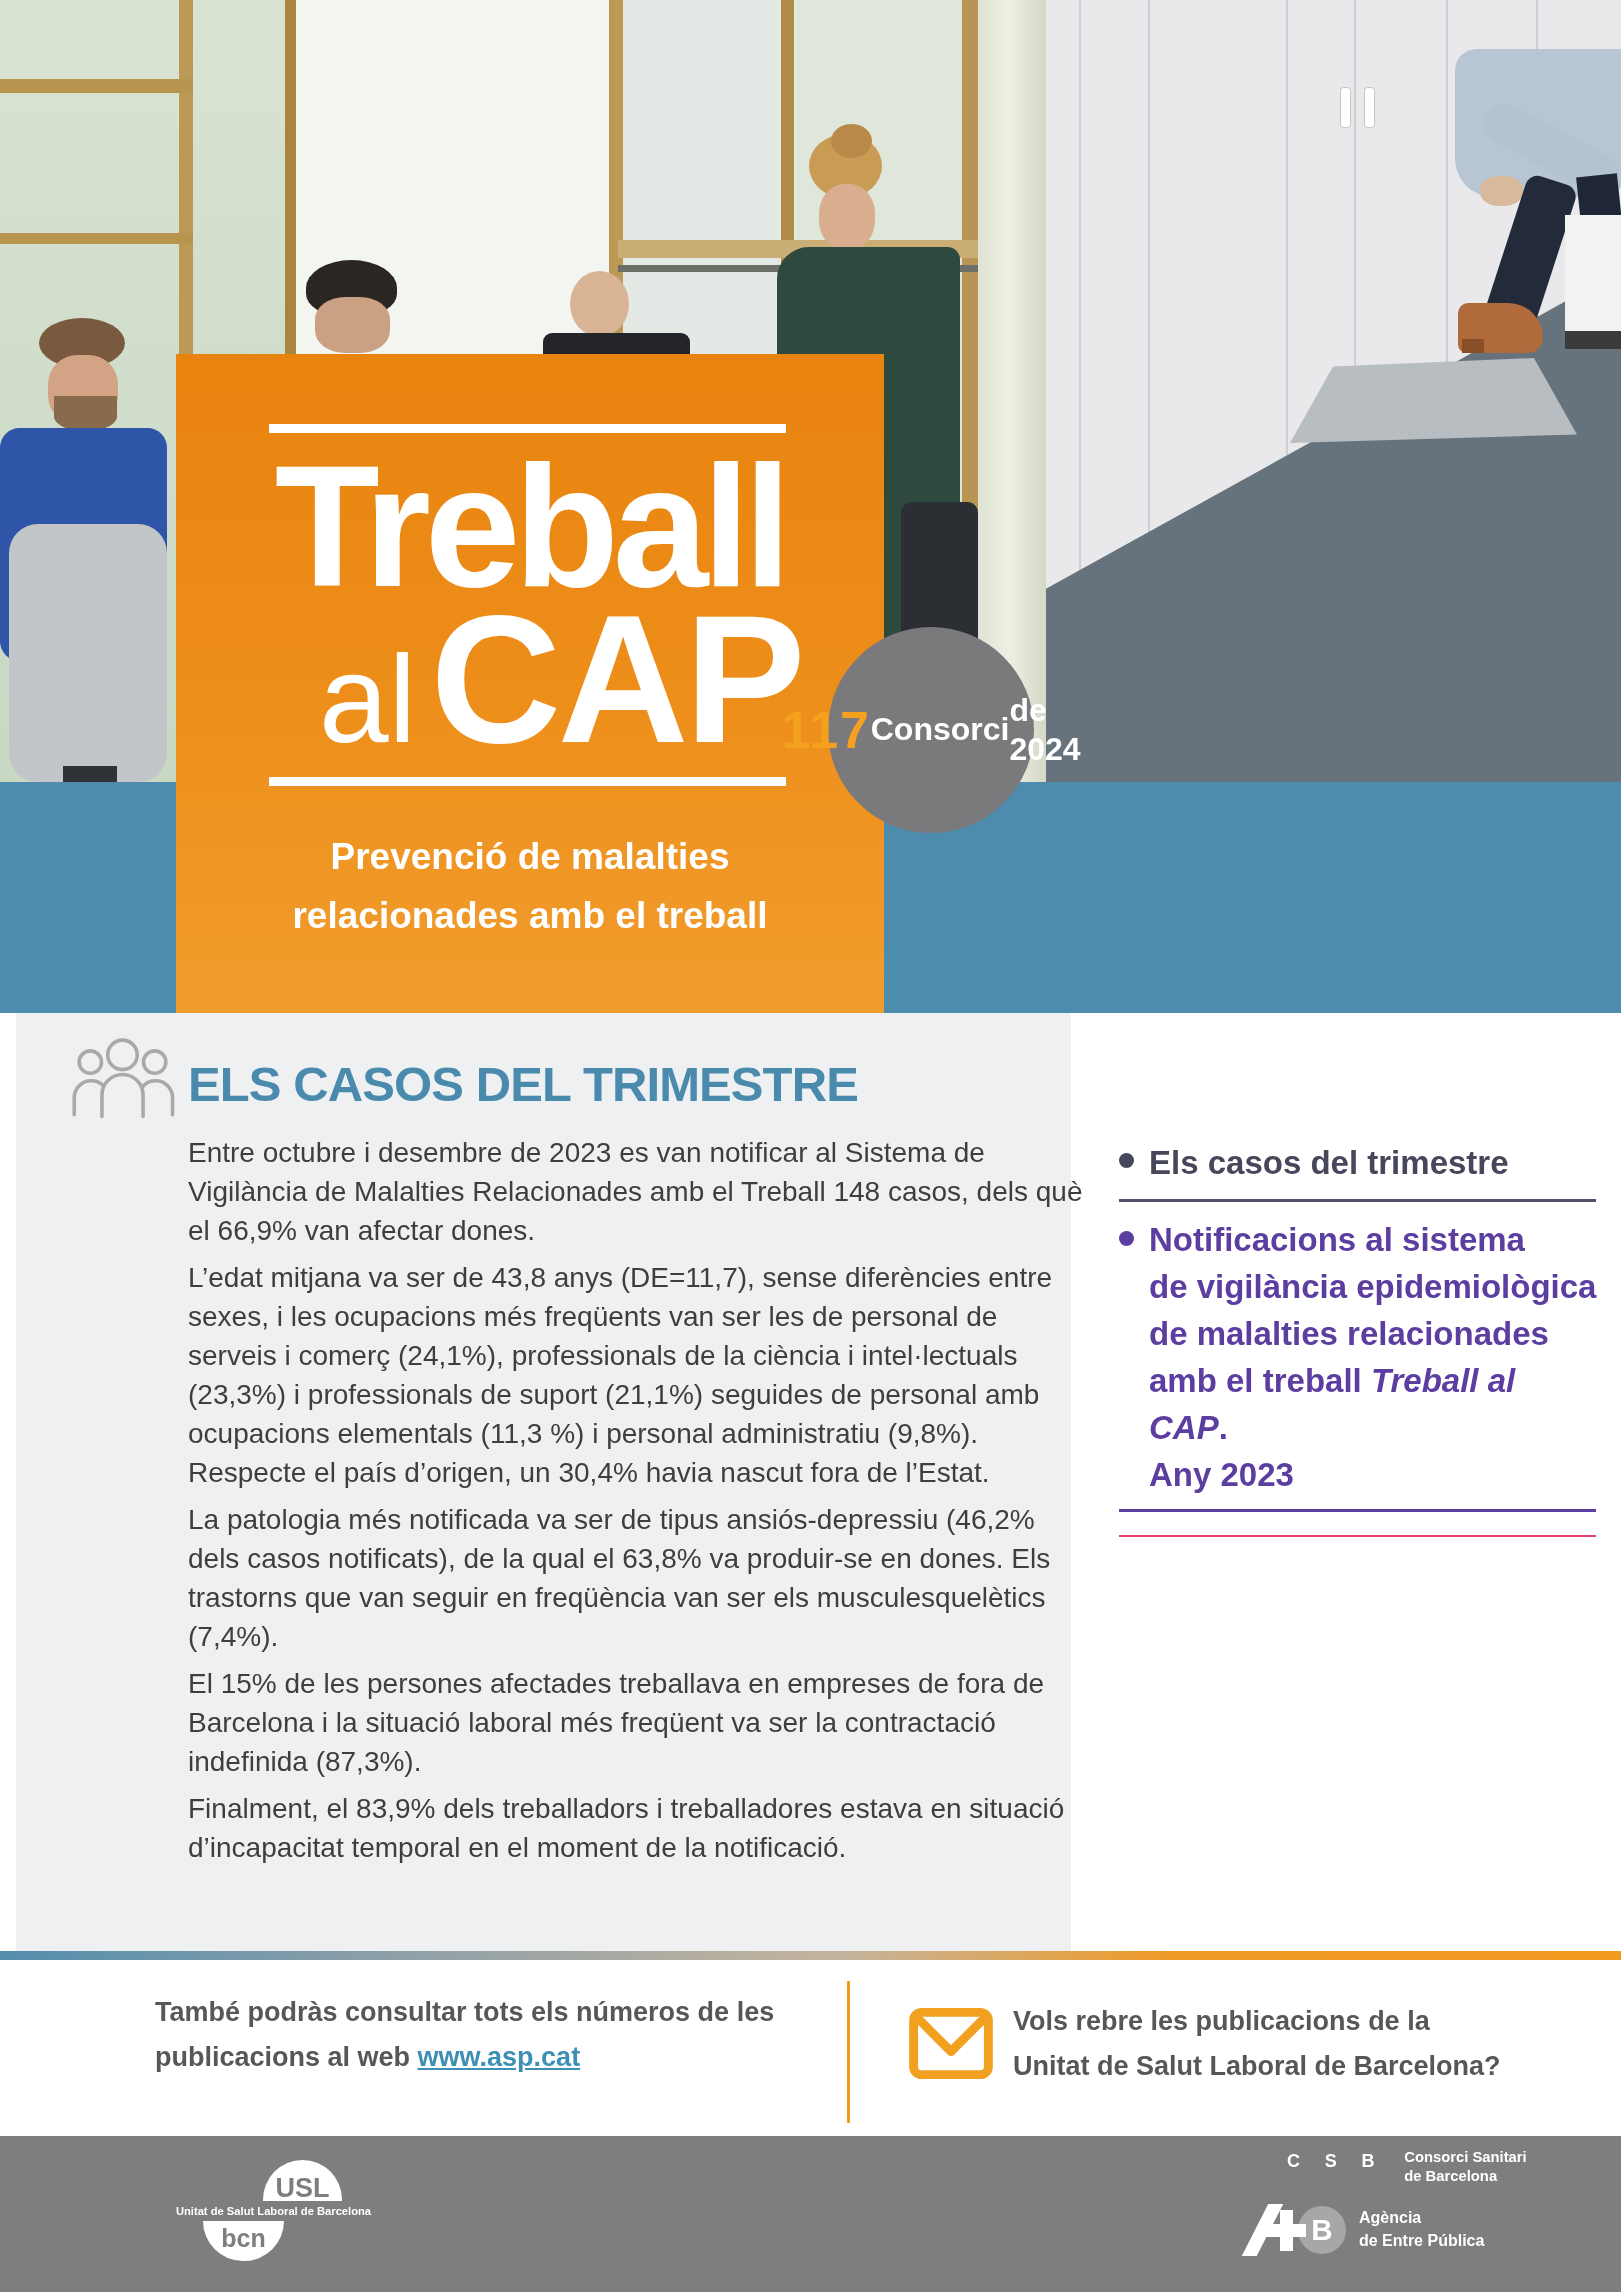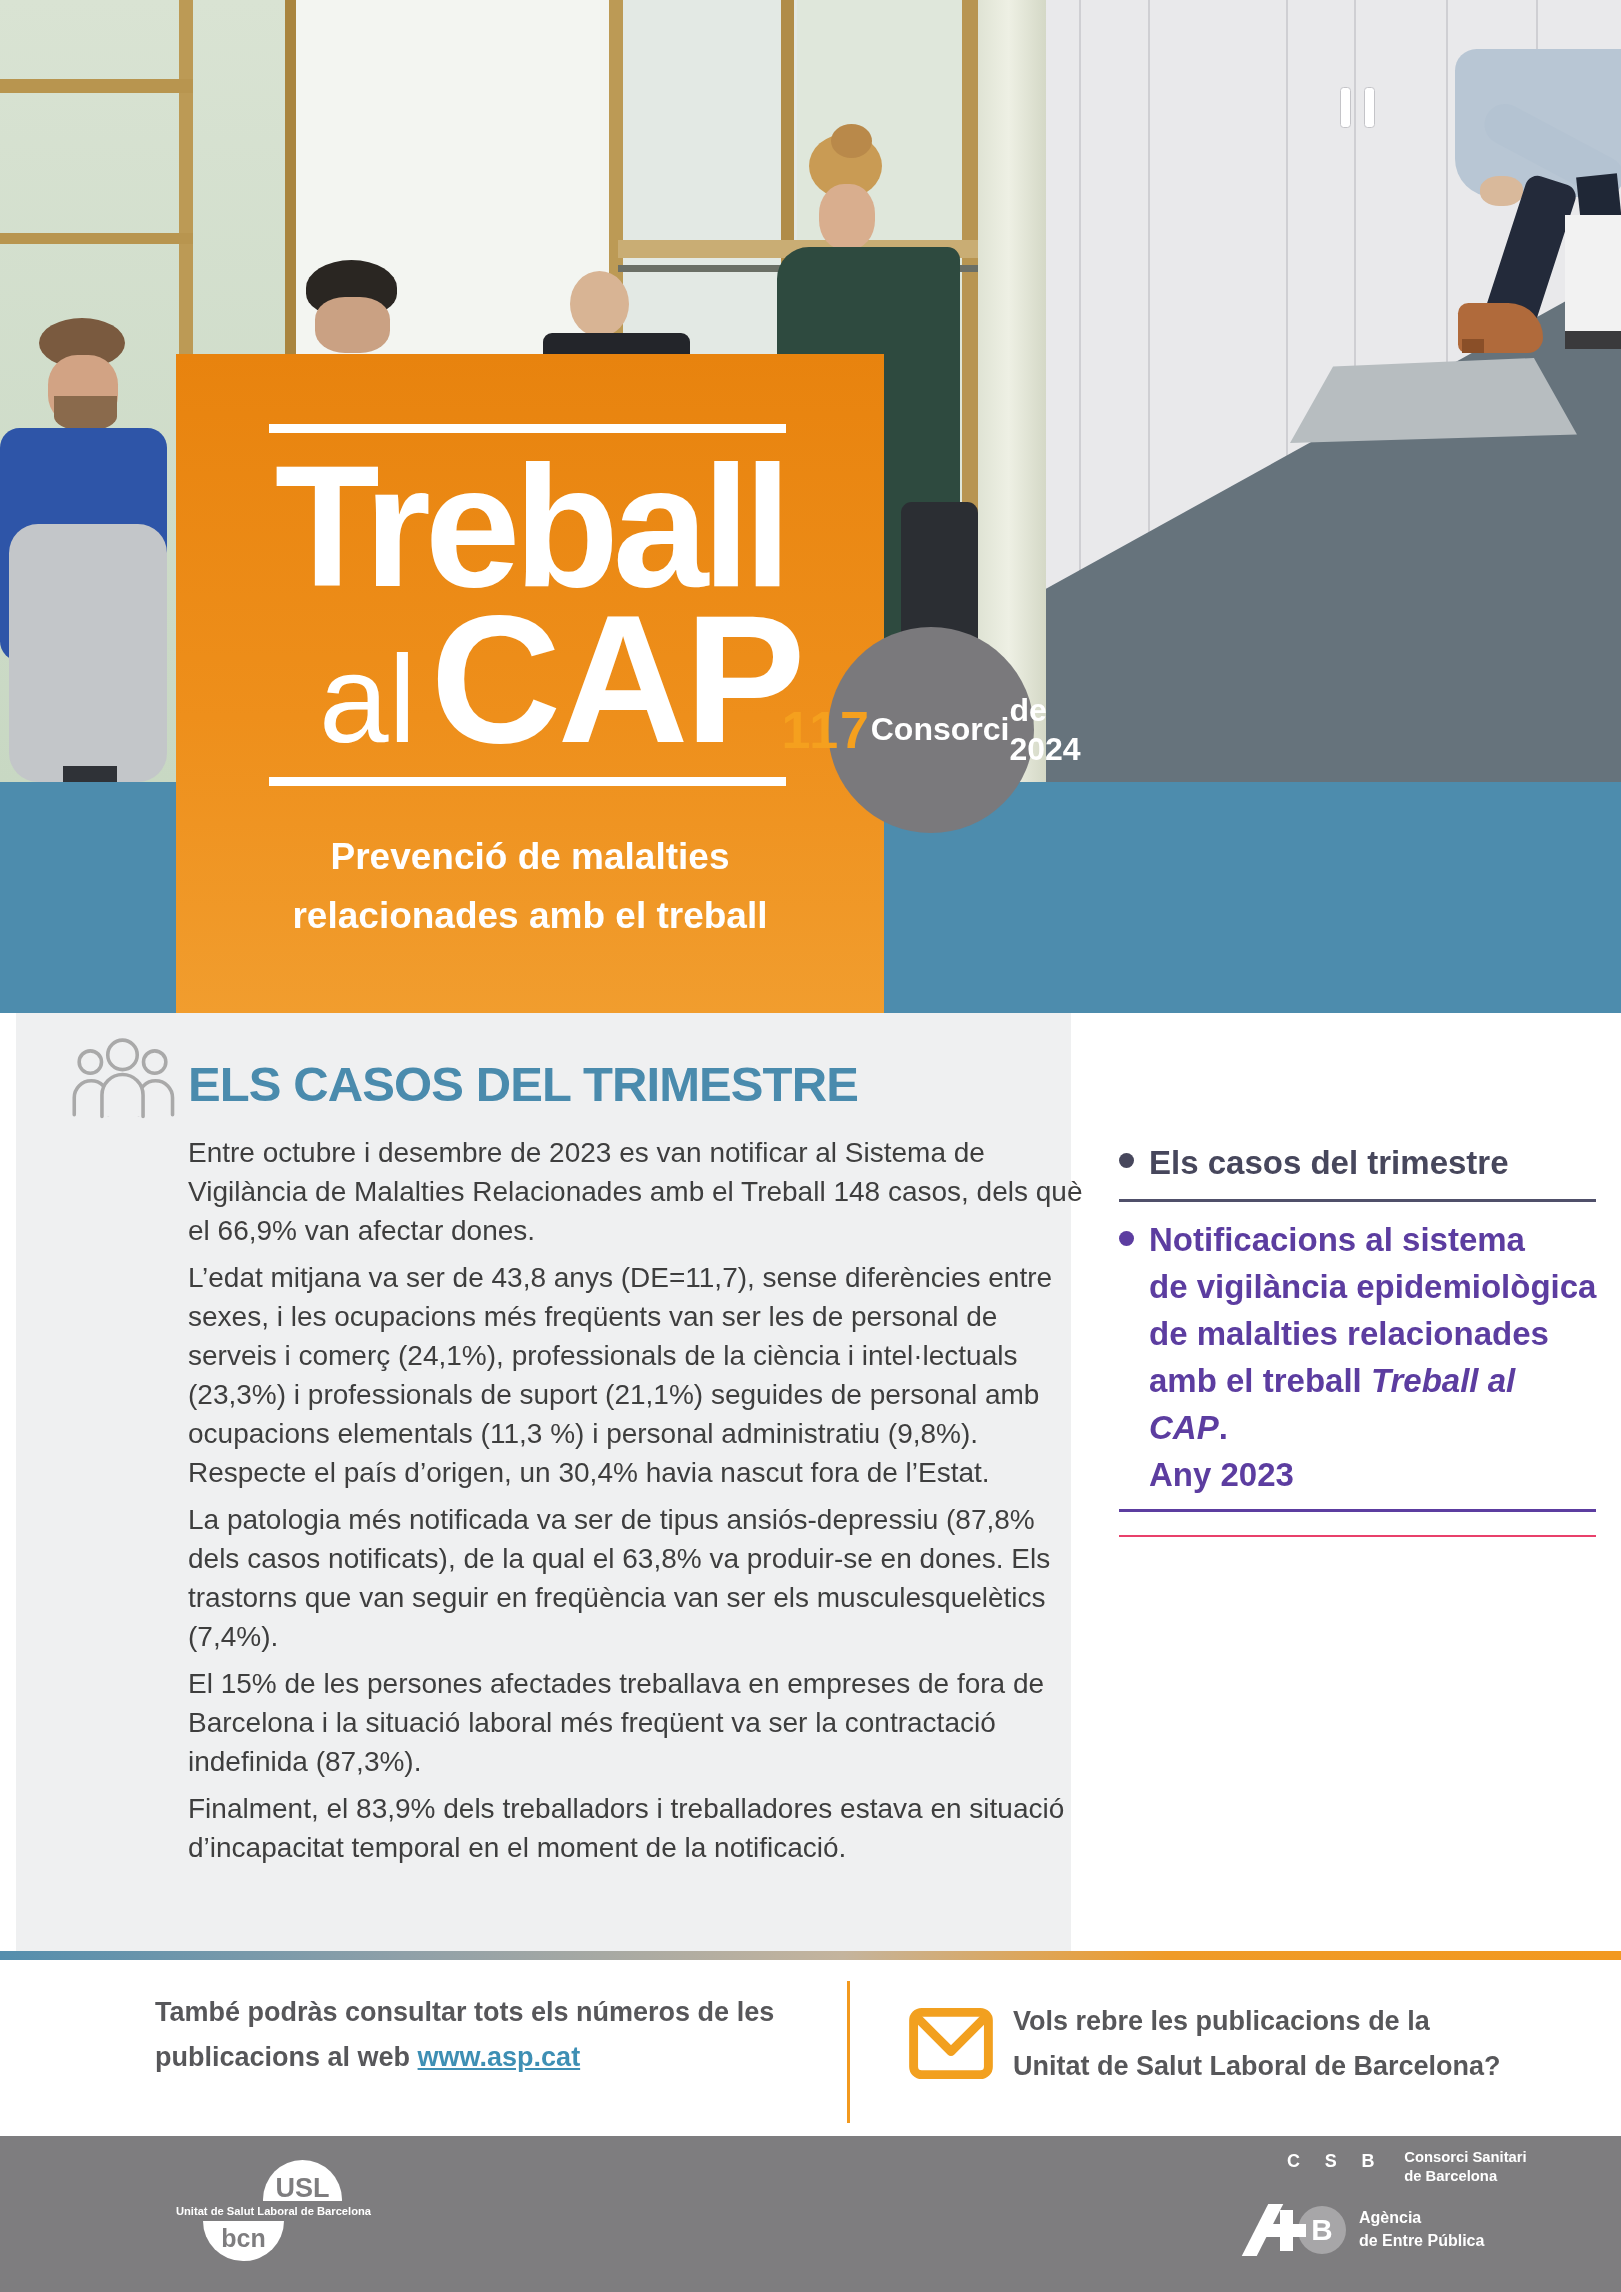--- a/index.html
+++ b/index.html
@@ -189,21 +189,21 @@
       <path d="M79 88 V69 a19 19 0 0 1 38 0 V88" stroke="#a9a9a9" stroke-width="4" fill="none" stroke-linecap="round"></path>
       <circle cx="61" cy="21" r="16.5" stroke="#a9a9a9" stroke-width="4" fill="#eff0f1"></circle>
       <path d="M38 90 V66 a23 23 0 0 1 46 0 V90" stroke="#a9a9a9" stroke-width="4" fill="#eff0f1" stroke-linecap="round"></path>
     </svg>
 
     <h1 class="section-title">ELS CASOS DEL TRIMESTRE</h1>
 
     <div class="paragraphs">
       <p>Entre octubre i desembre de 2023 es van notificar al Sistema de Vigilància de Malalties Relacionades amb el Treball 148 casos, dels què el 66,9% van afectar dones.</p>
       <p>L’edat mitjana va ser de 43,8 anys (DE=11,7), sense diferències entre sexes, i les ocupacions més freqüents van ser les de personal de serveis i comerç (24,1%), professionals de la ciència i intel·lectuals (23,3%) i professionals de suport (21,1%) seguides de personal amb ocupacions elementals (11,3 %) i personal administratiu (9,8%). Respecte el país d’origen, un 30,4% havia nascut fora de l’Estat.</p>
-      <p>La patologia més notificada va ser de tipus ansiós-depressiu (87,8% dels casos notificats), de la qual el 63,8% va produir-se en dones. Els trastorns que van seguir en freqüència van ser els musculesquelètics (7,4%).</p>
+      <p>La patologia més notificada va ser de tipus ansiós-depressiu (46,2% dels casos notificats), de la qual el 63,8% va produir-se en dones. Els trastorns que van seguir en freqüència van ser els musculesquelètics (7,4%).</p>
       <p>El 15% de les persones afectades treballava en empreses de fora de Barcelona i la situació laboral més freqüent va ser la contractació indefinida (87,3%).</p>
       <p>Finalment, el 83,9% dels treballadors i treballadores estava en situació d’incapacitat temporal en el moment de la notificació.</p>
     </div>
 
     <aside class="toc">
       <div class="toc-item toc-1">
         <span class="dot"></span>
         <span>Els casos del trimestre</span>
       </div>
       <hr class="toc-div div-1">

